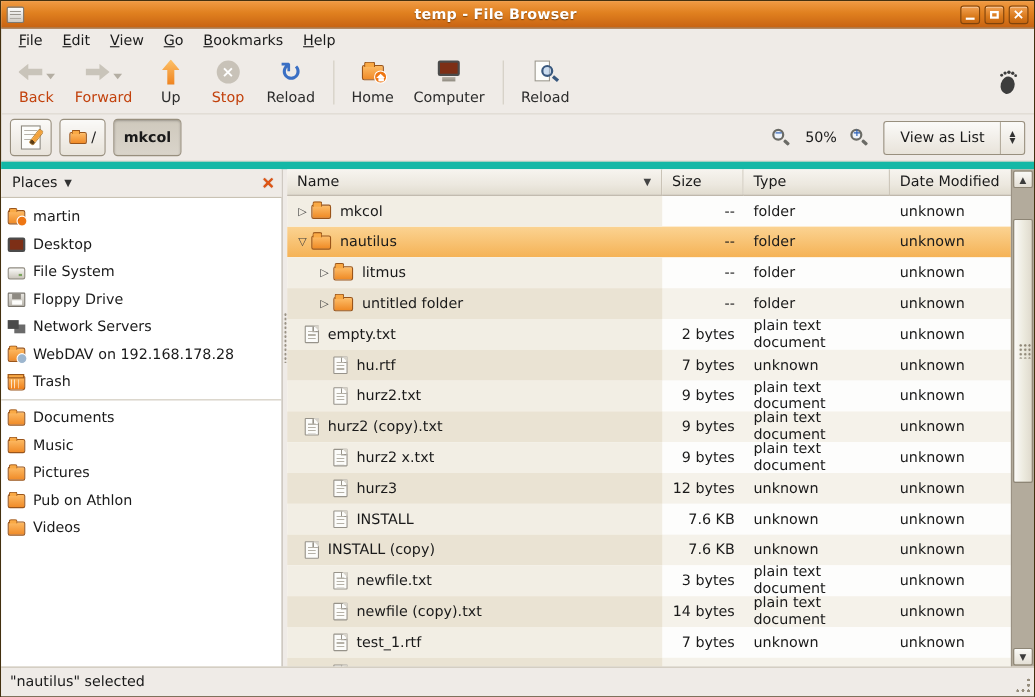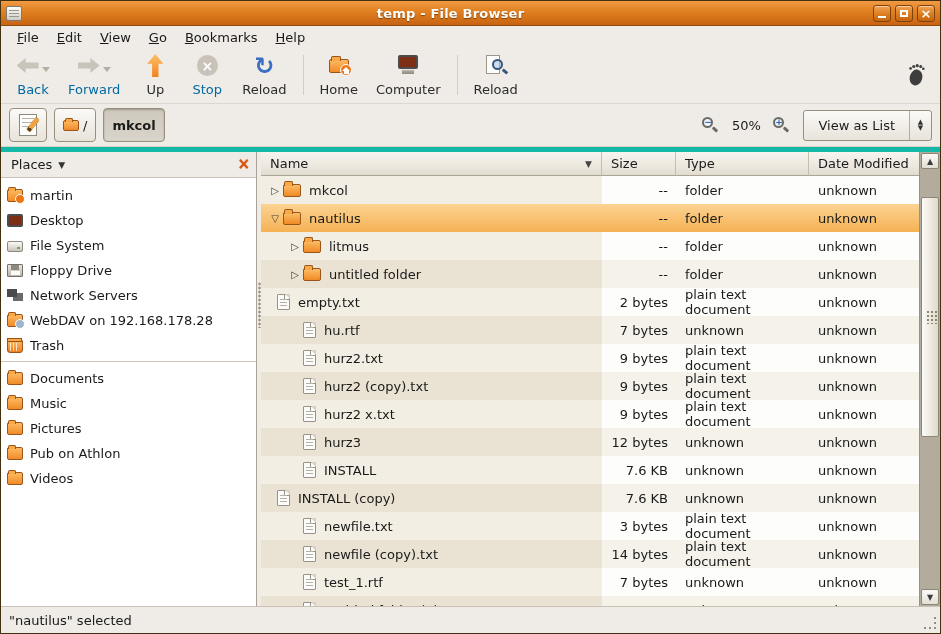--- a/index.html
+++ b/index.html
@@ -32,21 +32,21 @@
   .menubar { height:22px; flex:0 0 22px; display:flex; align-items:center; padding-left:8px; gap:2px; }
   .menu-item { padding:2px 8px; cursor:default; }
   .menu-item u { text-decoration:underline; }
 
   
   .toolbar { height:56px; flex:0 0 56px; display:flex; align-items:center; padding:2px 4px 4px 6px;
     border-bottom:1px solid #ddd8cf; }
   .tbtn { min-width:52px; padding:2px 9px; height:48px; display:flex; flex-direction:column;
     align-items:center; justify-content:space-between; border-radius:3px; }
   .tbtn .lbl { font-size:13px; color:#2c2c2c; white-space:nowrap; }
-  .tbtn.disabled .lbl { color:#0369a1; }
+  .tbtn.disabled .lbl { color:#c2410c; }
   .tsep { width:1px; height:40px; background:#d2ccc1; margin:0 7px; }
   .spacer { flex:1; }
   .icon-wrap { height:26px; display:flex; align-items:center; justify-content:center; gap:3px; }
   .arrow-left { width:22px; height:15px; background:#c9c4ba;
     clip-path:polygon(0 50%,42% 0,42% 30%,100% 30%,100% 70%,42% 70%,42% 100%); }
   .arrow-right { width:22px; height:15px; background:#c9c4ba;
     clip-path:polygon(100% 50%,58% 0,58% 30%,0 30%,0 70%,58% 70%,58% 100%); }
   .dd-arrow { width:0; height:0; border-left:4px solid transparent; border-right:4px solid transparent;
     border-top:5px solid #b4aea3; margin-top:8px; }
   .arrow-up { width:16px; height:23px; background:linear-gradient(180deg,#fdc168,#ef831f);
@@ -104,21 +104,21 @@
   .magnifier .stick { position:absolute; left:10px; top:11px; width:6px; height:3px; background:#6b6b66;
     transform:rotate(42deg); border-radius:1px; }
   .zoom-level { min-width:34px; text-align:center; }
   .view-combo { height:31px; border:1px solid #988f7e; border-radius:3px;
     background:linear-gradient(180deg,#fbfaf8,#e8e3da); display:flex; align-items:stretch; margin-left:6px; }
   .view-combo .vc-label { padding:0 14px; display:flex; align-items:center; }
   .view-combo .vc-step { width:22px; border-left:1px solid #b4ac9d; display:flex; flex-direction:column;
     align-items:center; justify-content:center; font-size:7px; color:#333; line-height:6px; }
 
   
-  .main { flex:1; display:flex; border-top:5px solid #14b8a6; min-height:0; }
+  .main { flex:1; display:flex; border-top:7px solid #14b8a6; min-height:0; }
 
   
   .sidebar { width:256px; flex:0 0 256px; background:#fff; border-right:1px solid #aaa294;
     display:flex; flex-direction:column; }
   .side-header { height:26px; flex:0 0 26px; background:#efebe7; border-bottom:1px solid #c9c2b4;
     display:flex; align-items:center; padding:0 6px 0 10px; }
   .side-header .caret { font-size:9px; margin-left:6px; color:#333; }
   .side-close { margin-left:auto; color:#e05413; font-weight:bold; font-size:15px; line-height:1;
     text-shadow:0 0 1px #a33a08; }
   .side-list { flex:1; padding-top:5px; overflow:hidden; }
@@ -499,21 +499,21 @@
             <div class="c-name" style="padding-left: 26px;">
               <span class="expander"></span>
               <span class="row-icon fi-file"></span>
               <span>hurz2.txt</span>
             </div>
             <div class="c-size">9 bytes</div>
             <div class="c-type">plain text document</div>
             <div class="c-date">unknown</div>
           </div>
           <div class="frow r-odd">
-            <div class="c-name" style="padding-left: 26px; text-align: right;">
+            <div class="c-name" style=" text-align: right;">
               <span class="expander"></span>
               <span class="row-icon fi-file"></span>
               <span>hurz2 (copy).txt</span>
             </div>
             <div class="c-size">9 bytes</div>
             <div class="c-type">plain text document</div>
             <div class="c-date">unknown</div>
           </div>
           <div class="frow r-even">
             <div class="c-name" style="padding-left: 26px;">

